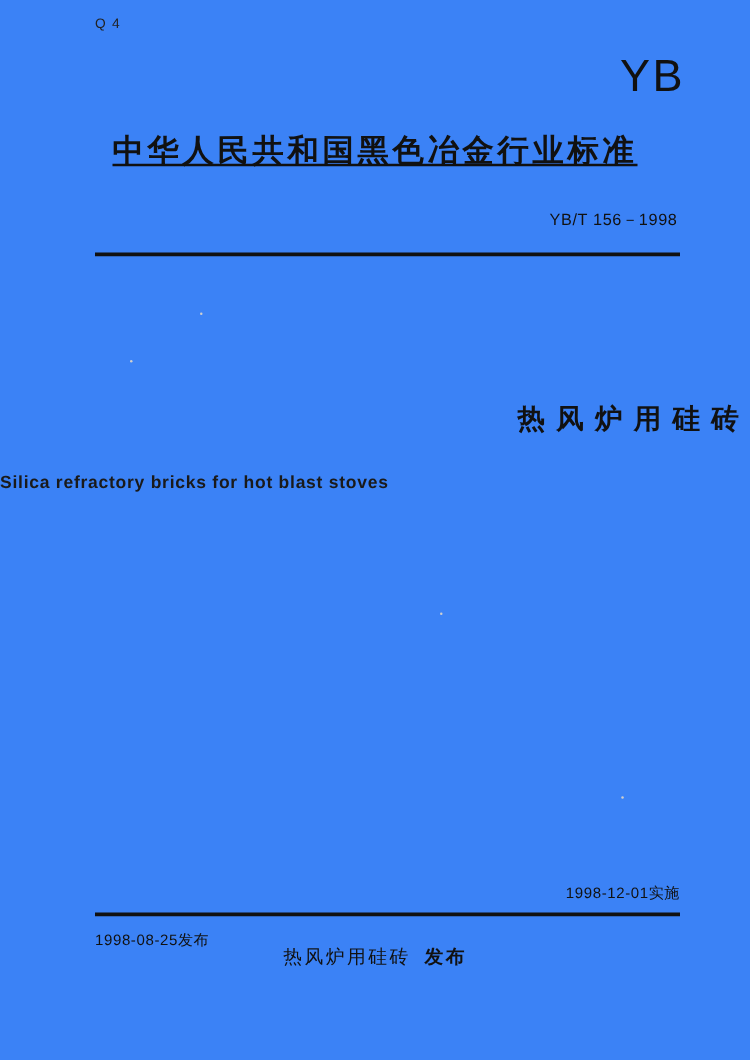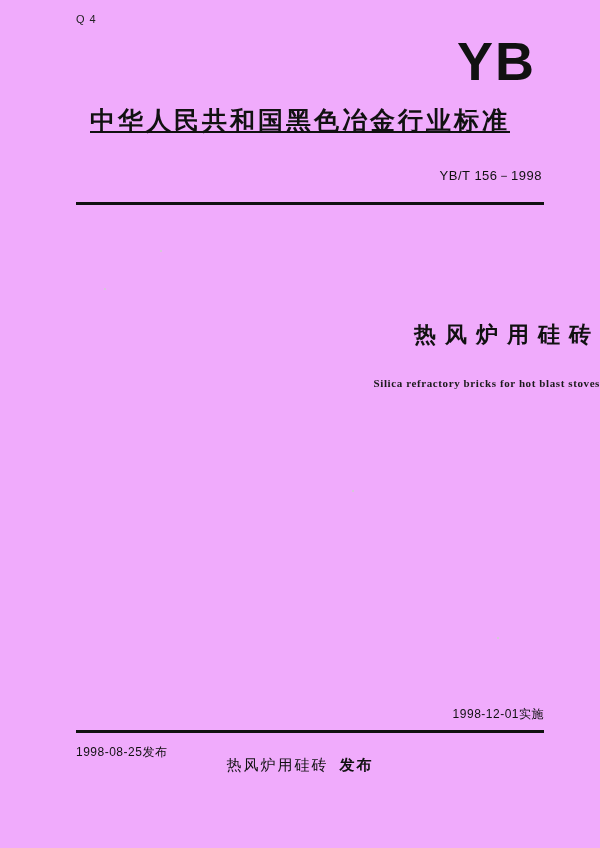--- a/index.html
+++ b/index.html
@@ -14,42 +14,42 @@
     color: #1a1a1a;
     position: relative;
     overflow: hidden;
   }
   .page {
     position: absolute;
     left: 0;
     top: 0;
     width: 600px;
     height: 848px;
-    background: #f0abfc;
+    background: #3b82f6;
   }
 
   
   .class-code {
     position: absolute;
     left: 76px;
     top: 13px;
     font-family: "Liberation Sans", sans-serif;
     font-size: 11px;
     letter-spacing: 1px;
     color: #222;
   }
 
   
   .yb-logo {
     position: absolute;
-    right: 64px;
+    right: 52px;
     top: 34px;
     font-family: "Liberation Sans", sans-serif;
-    font-weight: bold;
-    font-size: 54px;
+    font-weight: normal;
+    font-size: 36px;
     letter-spacing: 2px;
     line-height: 54px;
     color: #111;
   }
 
   
   .std-title-cn {
     position: absolute;
     left: 0;
     right: 0;
@@ -96,24 +96,24 @@
     font-weight: 700;
     letter-spacing: 9px;
     text-indent: 9px;
     color: #111;
   }
   .doc-title-en {
     position: absolute;
     left: 0;
     right: 0;
     top: 377px;
-    text-align: right;
-    font-family: Liberation Serif, serif;
+    text-align: left;
+    font-family: Liberation Sans, sans-serif;
     font-weight: bold;
-    font-size: 11px;
+    font-size: 14px;
     letter-spacing: 0.6px;
     color: #1a1a1a;
   }
 
   
   .date-issue {
     position: absolute;
     left: 76px;
     top: 744px;
     font-family: "Liberation Sans", sans-serif;

